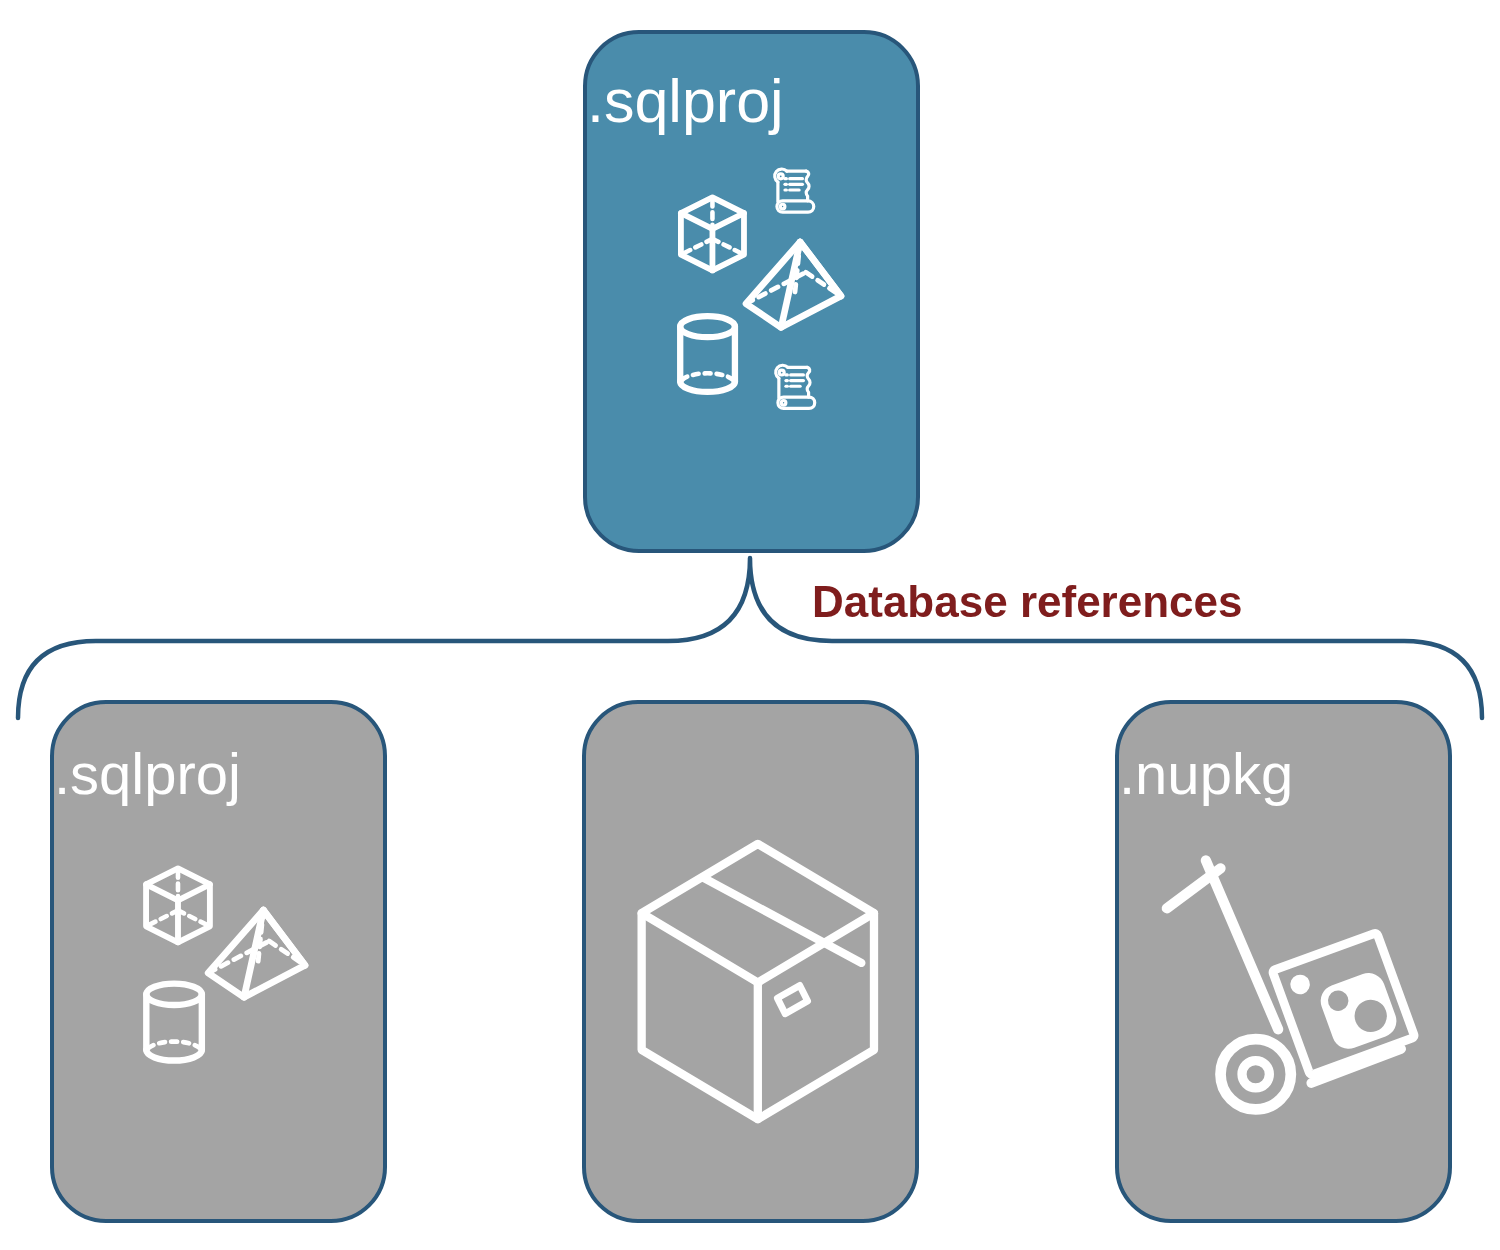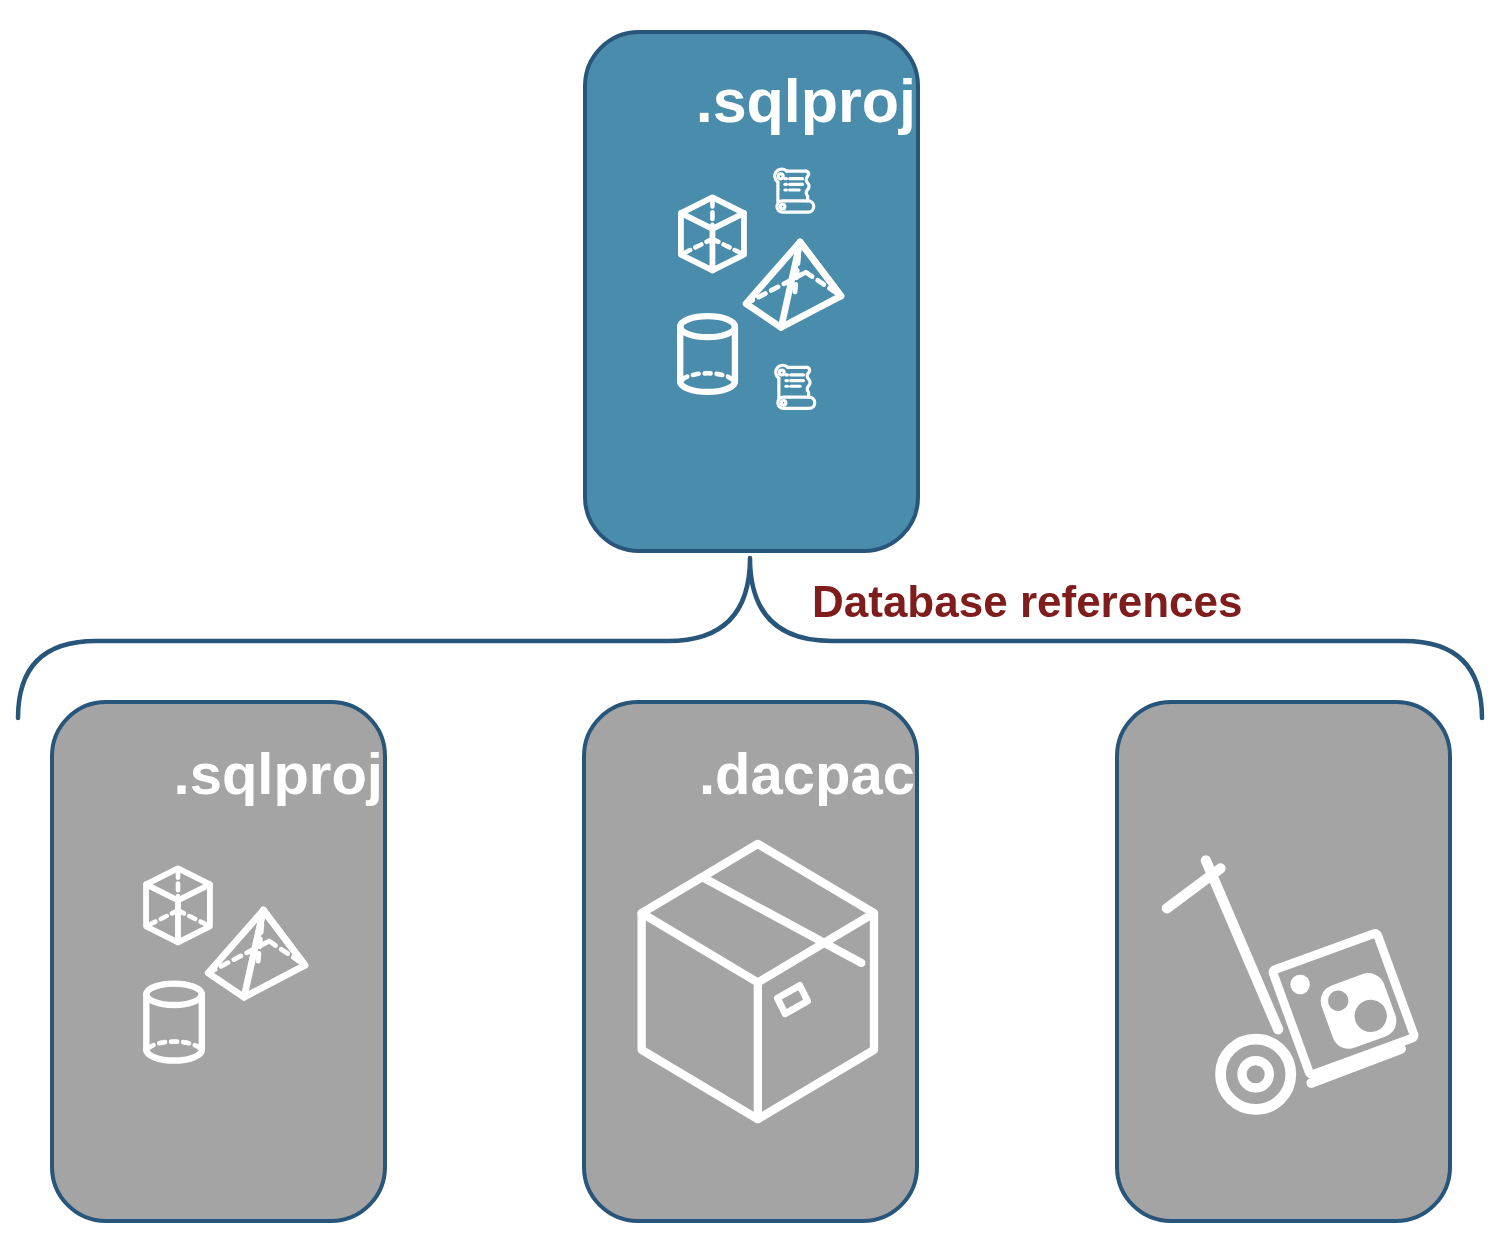--- a/index.html
+++ b/index.html
@@ -19,27 +19,26 @@
     border-radius: 56px;
     box-sizing: border-box;
   }
   .node-root { left: 583px; top: 30px; background: #4A8CAB; }
   .node-child { top: 700px; background: #A4A4A4; }
   .node-child-1 { left: 50px; }
   .node-child-2 { left: 582px; }
   .node-child-3 { left: 1115px; }
   .node-label {
     margin-top: 34px;
-    text-align: right;
+    text-align: left;
     font-size: 61px;
-    font-weight: bold;
+    font-weight: normal;
     color: #ffffff;
     letter-spacing: 0px;
     line-height: 1.1;
-    margin-left: 43px;
   }
   .node-child .node-label { margin-top: 38px; font-size: 58px; }
   .icon-layer {
     position: absolute;
     left: 0; top: 0;
     width: 100%;
     height: 100%;
     pointer-events: none;
   }
   .brace-layer {
@@ -140,33 +139,33 @@
   <div class="node node-child node-child-1">
     <div class="node-label">.sqlproj</div>
     <svg class="icon-layer" viewBox="0 0 337 523">
       <use href="#sym-cube" x="84" y="161" width="86" height="86"></use>
       <use href="#sym-pyramid" x="153" y="203" width="109" height="101"></use>
       <use href="#sym-cylinder" x="88" y="279" width="70" height="90"></use>
     </svg>
   </div>
 
   <div class="node node-child node-child-2">
-    <div class="node-label">.dacpac</div>
     <svg class="icon-layer" viewBox="0 0 337 523">
       <g fill="none" stroke="#FFFFFF" stroke-width="8.5" stroke-linejoin="round" stroke-linecap="round">
         <path d="M176 141 L295 212 L295 352 L176 423 L57 352 L57 212 Z"></path>
         <path d="M57 212 L176 283 L295 212"></path>
         <path d="M176 283 L176 423"></path>
         <path d="M121 176 L282 263"></path>
         <path d="M196 299 L219 286 L227 302 L204 315 Z" stroke-width="7"></path>
       </g>
     </svg>
   </div>
 
   <div class="node node-child node-child-3">
+    <div class="node-label">.nupkg</div>
     <svg class="icon-layer" viewBox="0 0 337 523">
       <g stroke="#FFFFFF" stroke-linecap="round" fill="none">
 
         <path d="M49 207 L104 166" stroke-width="10.5"></path>
         <path d="M89 158 L163 331" stroke-width="10.5"></path>
 
         <path d="M197 386 L289 351" stroke-width="10"></path>
 
         <g transform="translate(230 305) rotate(-20)">
           <rect x="-57" y="-57" width="114" height="114" rx="3" stroke-width="9"></rect>

